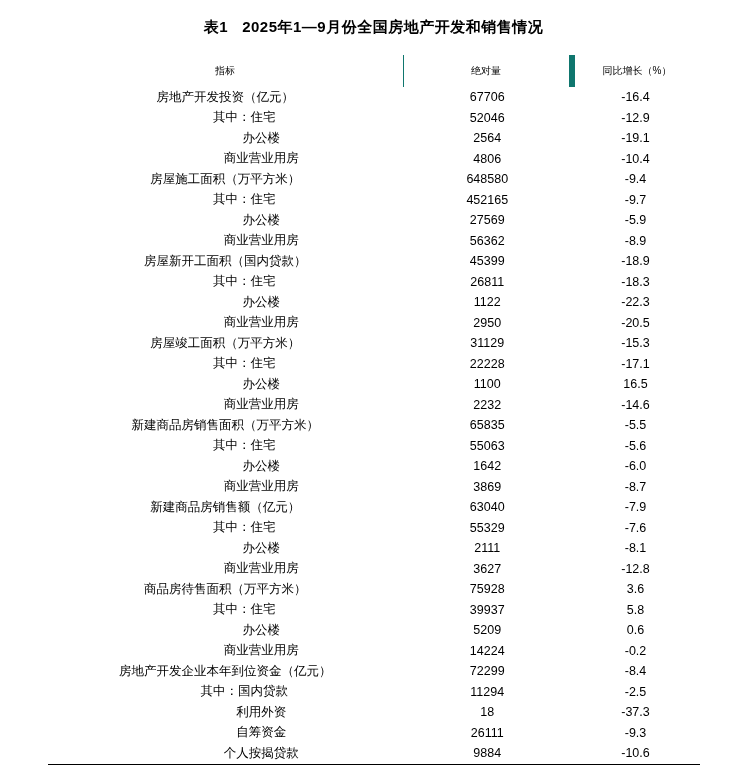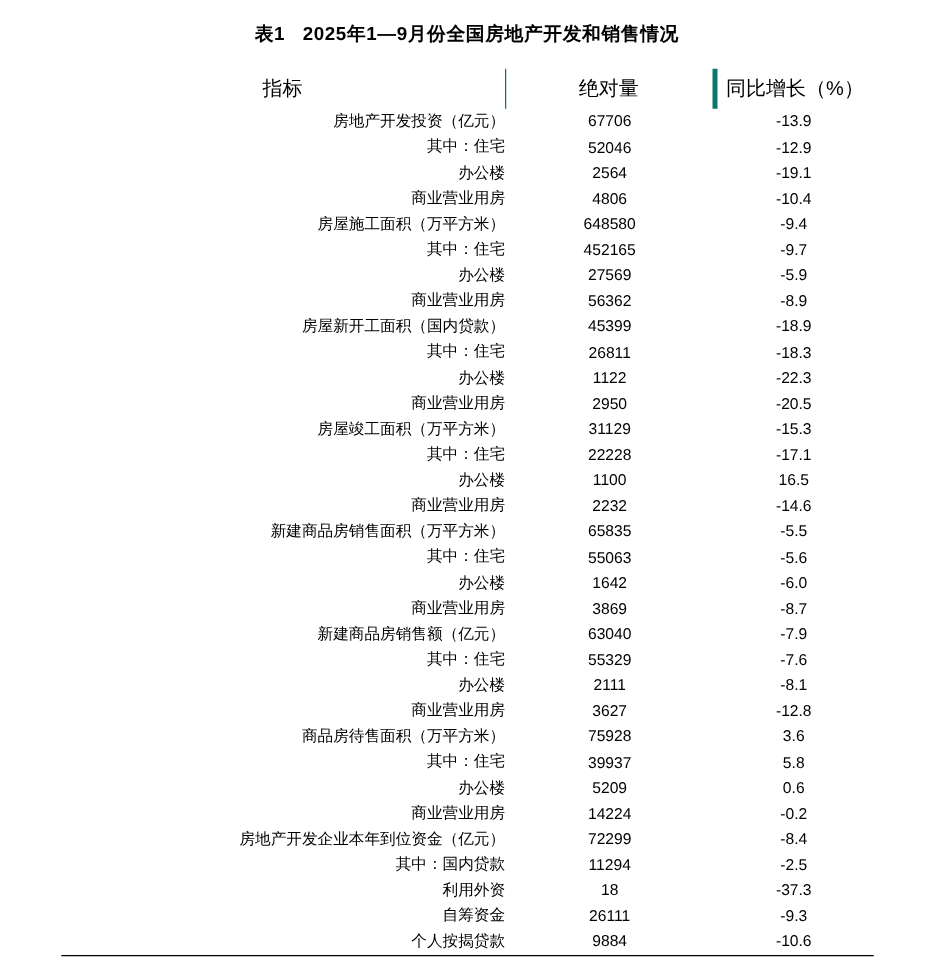--- a/index.html
+++ b/index.html
@@ -38,36 +38,36 @@
     table-layout: fixed;
   }
   table.stats th, table.stats td {
     border: none;
     padding: 0;
   }
   .hdr-row th {
     border-top: 1px solid #000;
     border-bottom: 1px solid #000;
     height: 32px;
-    font-size: 16px;
+    font-size: 10px;
     font-weight: normal;
     text-align: center;
     vertical-align: middle;
   }
   .hdr-row th.c1 { width: 355px; }
   .hdr-row th.c2 { width: 165px; border-left: 1px solid #0f766e; }
-  .hdr-row th.c3 { width: 125px; border-left: 4px solid #0f766e; }
+  .hdr-row th.c3 { width: 125px; border-left: 6px solid #0f766e; }
 
   tbody td {
     height: 20.5px;
     font-size: 12.5px;
     vertical-align: middle;
   }
   td.label {
-    text-align: right;
+    text-align: center;
     padding-left: 22px;
     white-space: nowrap;
   }
   td.label.ind1 { padding-left: 38px; }
   td.label.ind2 { padding-left: 72px; }
   td.value {
     text-align: center;
     border-left: 1px solid #000;
   }
   td.growth {
@@ -95,21 +95,21 @@
       <tr class="hdr-row">
         <th class="c1">指标</th>
         <th class="c2">绝对量</th>
         <th class="c3">同比增长（%）</th>
       </tr>
     </thead>
     <tbody id="tbody">
         <tr>
           <td class="label">房地产开发投资（亿元）</td>
           <td class="value">67706</td>
-          <td class="growth">-13.9</td>
+          <td class="growth">-16.4</td>
         </tr>
         <tr>
           <td class="label ind1">其中：住宅</td>
           <td class="value">52046</td>
           <td class="growth">-12.9</td>
         </tr>
         <tr>
           <td class="label ind2">办公楼</td>
           <td class="value">2564</td>
           <td class="growth">-19.1</td>

